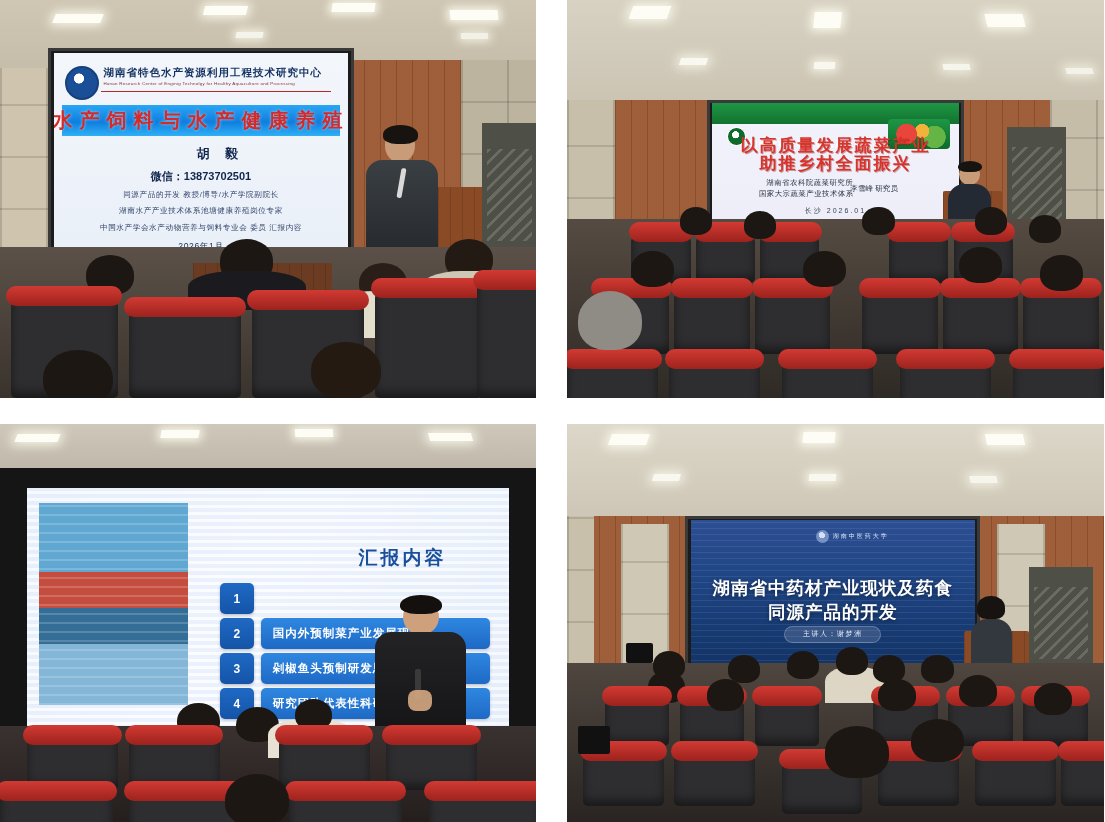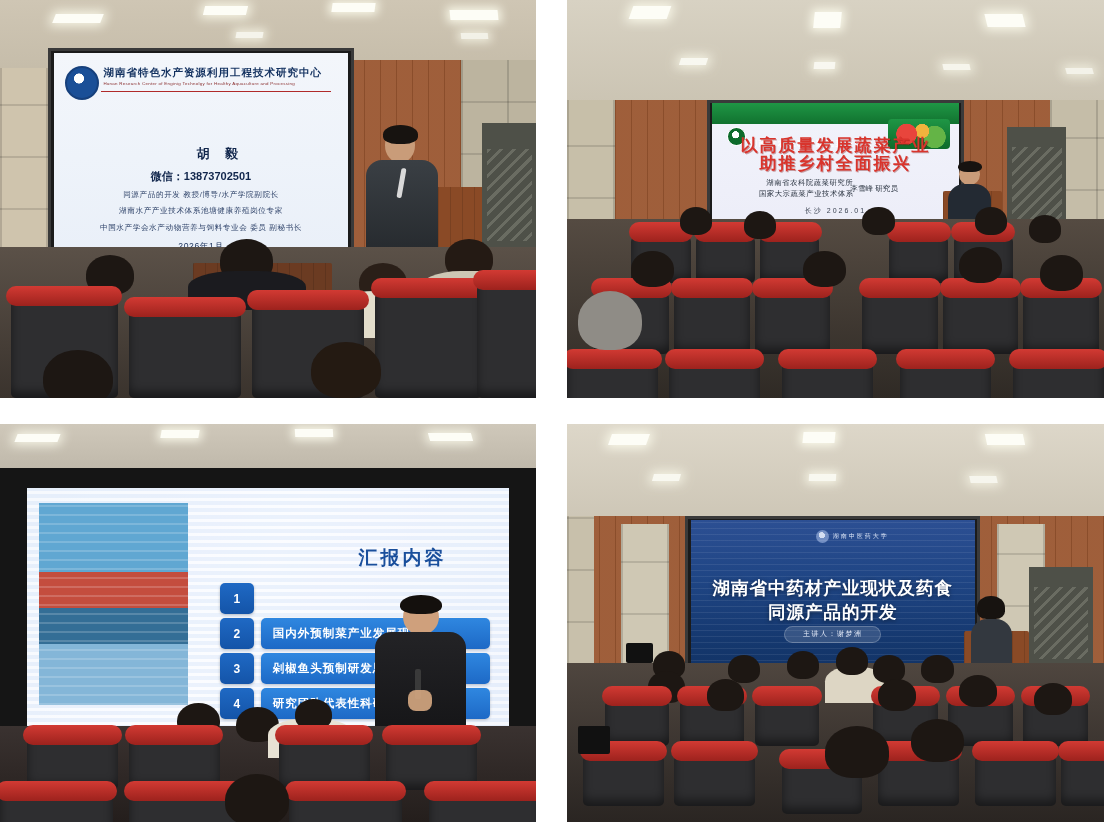--- a/index.html
+++ b/index.html
@@ -143,25 +143,28 @@
 
     <div class="screenframe" style="left:9%;top:12%;width:57%;height:58%;"></div>
     <div class="screen" style="left:10%;top:13.3%;width:55%;height:55%;">
       <div class="slide1">
         <div class="s1head">
           <div class="s1logo"></div>
           <div class="s1org">湖南省特色水产资源利用工程技术研究中心</div>
           <div class="s1orgen">Hunan Research Center of Enginig Technolgy for Healthy Aquaculture and Processing</div>
           <div class="s1rule"></div>
         </div>
+        <div class="s1band">
+          <span class="s1title">水产饲料与水产健康养殖</span>
+        </div>
         <div class="s1name">胡 毅</div>
         <div class="s1wx">微信：13873702501</div>
         <div class="s1cred s1c1">同源产品的开发  教授/博导/水产学院副院长</div>
         <div class="s1cred s1c2">湖南水产产业技术体系池塘健康养殖岗位专家</div>
-        <div class="s1cred s1c3">中国水产学会水产动物营养与饲料专业会 委员 副秘书长</div>
+        <div class="s1cred s1c3">中国水产学会水产动物营养与饲料专业会 委员 汇报内容</div>
         <div class="s1cred s1date">2026年1月</div>
       </div>
     </div>
 
     <div class="podium" style="left:75%;top:47%;width:16%;height:22%;"></div>
     <div class="cabinet" style="left:90%;top:31%;width:10%;height:36%;"></div>
 
     <div class="person" style="left:68%;top:32%;width:14%;height:34%;">
       <div class="phead" style="left:28%;top:0;width:40%;height:26%;background:#c99c79;"></div>
       <div style="position:absolute;left:25%;top:-2%;width:46%;height:14%;border-radius:50% 50% 40% 40%;background:#171310;"></div>

